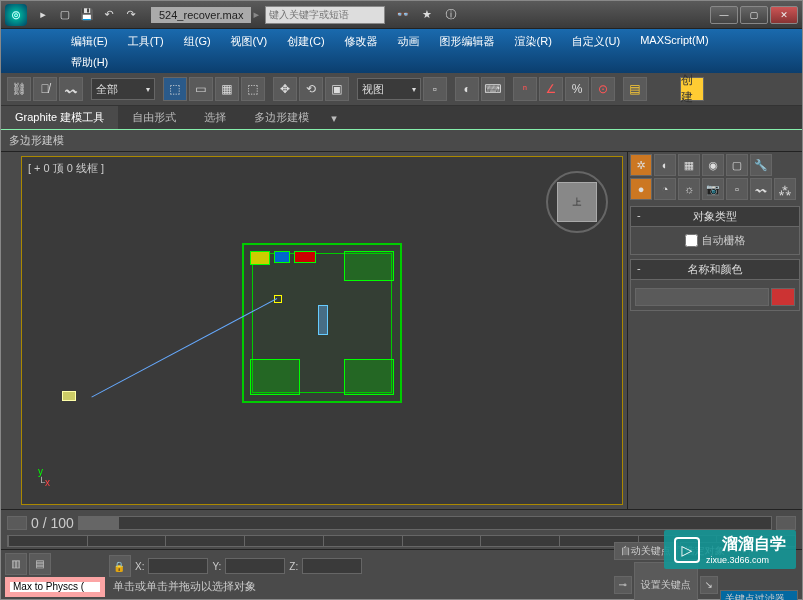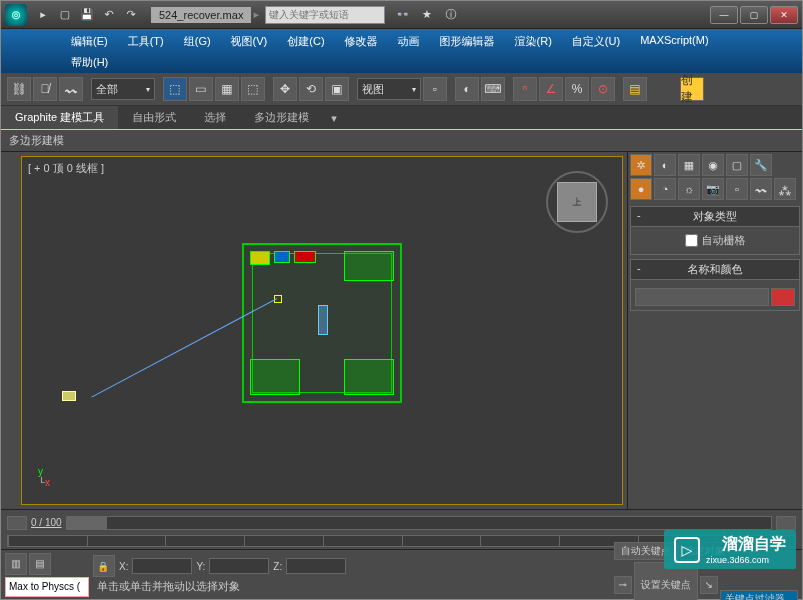--- a/index.html
+++ b/index.html
@@ -62,21 +62,21 @@
 .name-input { flex: 1; height: 18px; background: #5a5a5a; border: 1px solid #666; }
 .color-swatch { width: 24px; height: 18px; background: #c33; border: 1px solid #666; }
 .timeline { height: 26px; background: #4a4a4a; border-top: 1px solid #222; display: flex; align-items: center; padding: 0 6px; gap:4px;}
 .time-slider { flex: 1; height: 14px; background: #3a3a3a; border: 1px solid #666; position: relative; }
 .time-handle { position: absolute; left: 0; width: 40px; height: 100%; background: #666; color:#fff; font-size:9px; display:flex;align-items:center;justify-content:center;}
 .trackbar-row { height:14px; display:flex; padding:0 6px;}
 .trackbar { flex:1; height:12px; background:#3a3a3a; border:1px solid #666; position:relative;}
 .tick { position:absolute; top:0; width:1px; height:100%; background:#666;}
 .status-bar { height: 50px; background: #4a4a4a; border-top: 1px solid #222; display: flex; align-items: center; padding: 2px 4px; gap: 4px; color: #ccc; font-size: 10px; position:relative;}
 .status-btn { width: 22px; height: 22px; background: #5a5a5a; border: 1px solid #666; cursor: pointer; display:flex;align-items:center;justify-content:center;}
-.maxscript-box { width: 84px; height: 20px; background: #fff; border: 1px solid #fca5a5; color: #000; padding: 0 3px; display: flex; align-items: center; }
+.maxscript-box { width: 100px; height: 20px; background: #fff; border: 5px solid #fca5a5; color: #000; padding: 0 3px; display: flex; align-items: center; }
 .coord-input { width: 60px; height: 16px; background: #3a3a3a; border: 1px solid #666; color: #ccc; font-size: 10px; padding: 0 2px; }
 .status-combo { height: 18px; background: #3a3a3a; border: 1px solid #666; color: #ddd; font-size: 10px; padding: 0 14px 0 4px; display:flex;align-items:center;position:relative;min-width:70px;}
 .status-combo::after { content:"▾"; position:absolute; right:3px; font-size:8px;}
 .watermark { position: absolute; right: 6px; bottom: 30px; display: flex; align-items: center; gap: 6px; background: rgba(20,150,150,0.9); padding: 4px 10px; border-radius: 2px; }
 .watermark-logo { width: 26px; height: 26px; border: 2px solid #fff; border-radius: 4px; display:flex;align-items:center;justify-content:center;color:#fff;font-size:14px;}
 .watermark-text { color: #fff; font-size: 16px; font-weight: bold; margin-left: 16px; }
 .watermark-url { color: #fff; font-size: 9px; display:block;}
 .prompt-area { display:flex; flex-direction:column; gap:2px; flex:1;}
 </style>
 </head>
@@ -236,21 +236,21 @@
         <div class="name-row">
           <div class="name-input"></div>
           <div class="color-swatch"></div>
         </div>
       </div>
     </div>
   </div>
 
   <div class="timeline">
     <div style="width:20px;height:14px;background:#5a5a5a;border:1px solid #666;"></div>
-    <div style="font-size:10px;text-decoration:underline;">0 / 100</div>
+    <div style="font-size:14px;">0 / 100</div>
     <div class="time-slider">
       <div class="time-handle"></div>
     </div>
     <div style="width:20px;height:14px;background:#5a5a5a;border:1px solid #666;"></div>
   </div>
   <div class="trackbar-row">
     <div class="trackbar">
       <div class="tick" style="left:0%;"></div>
         <div class="tick" style="left:10%;"></div>
         <div class="tick" style="left:20%;"></div>

